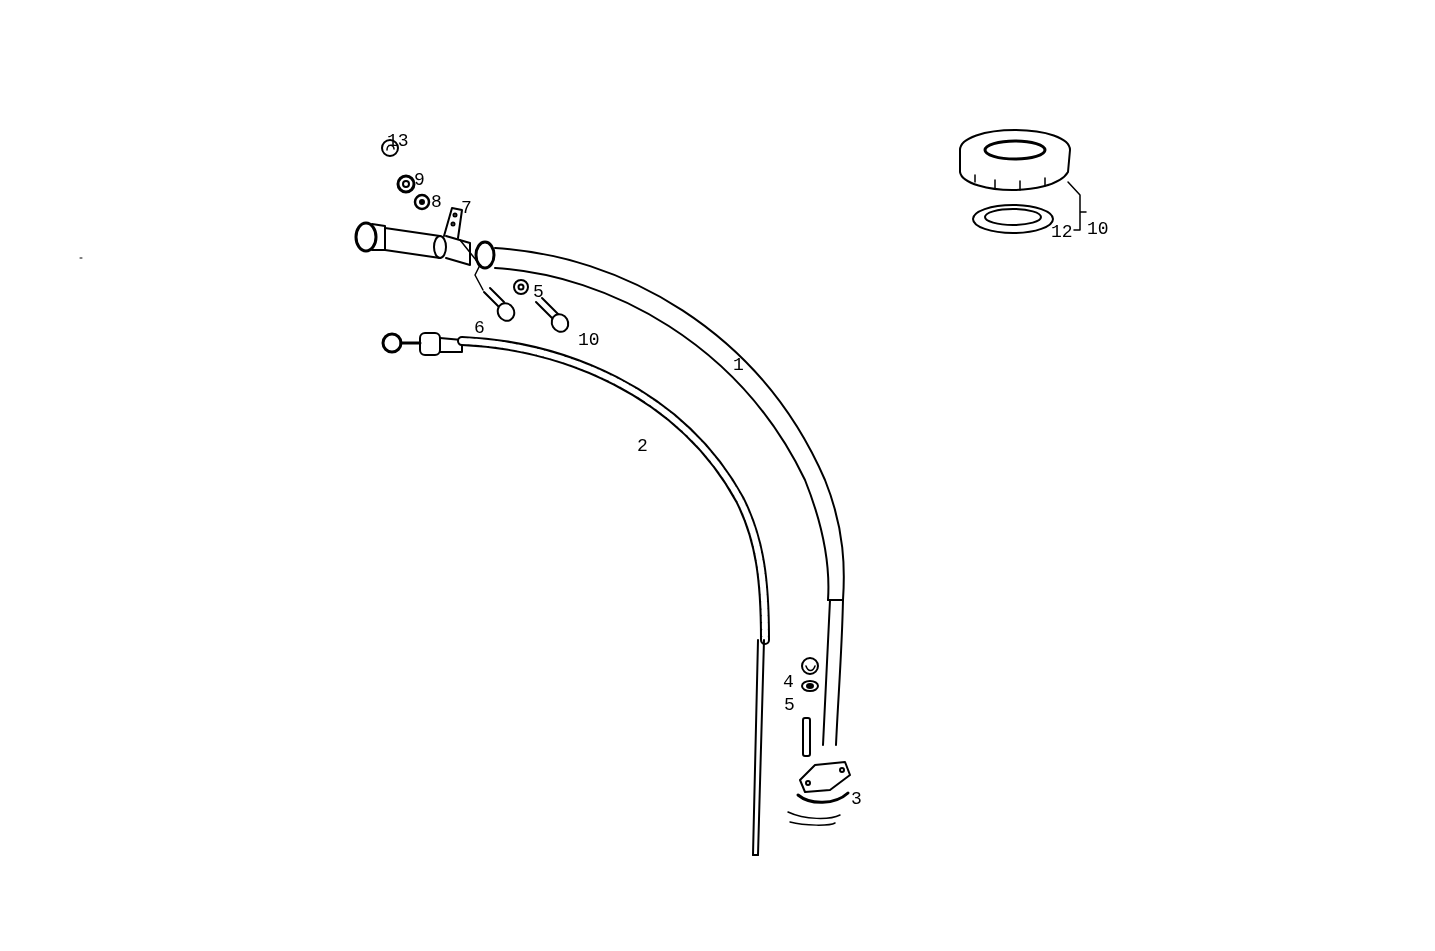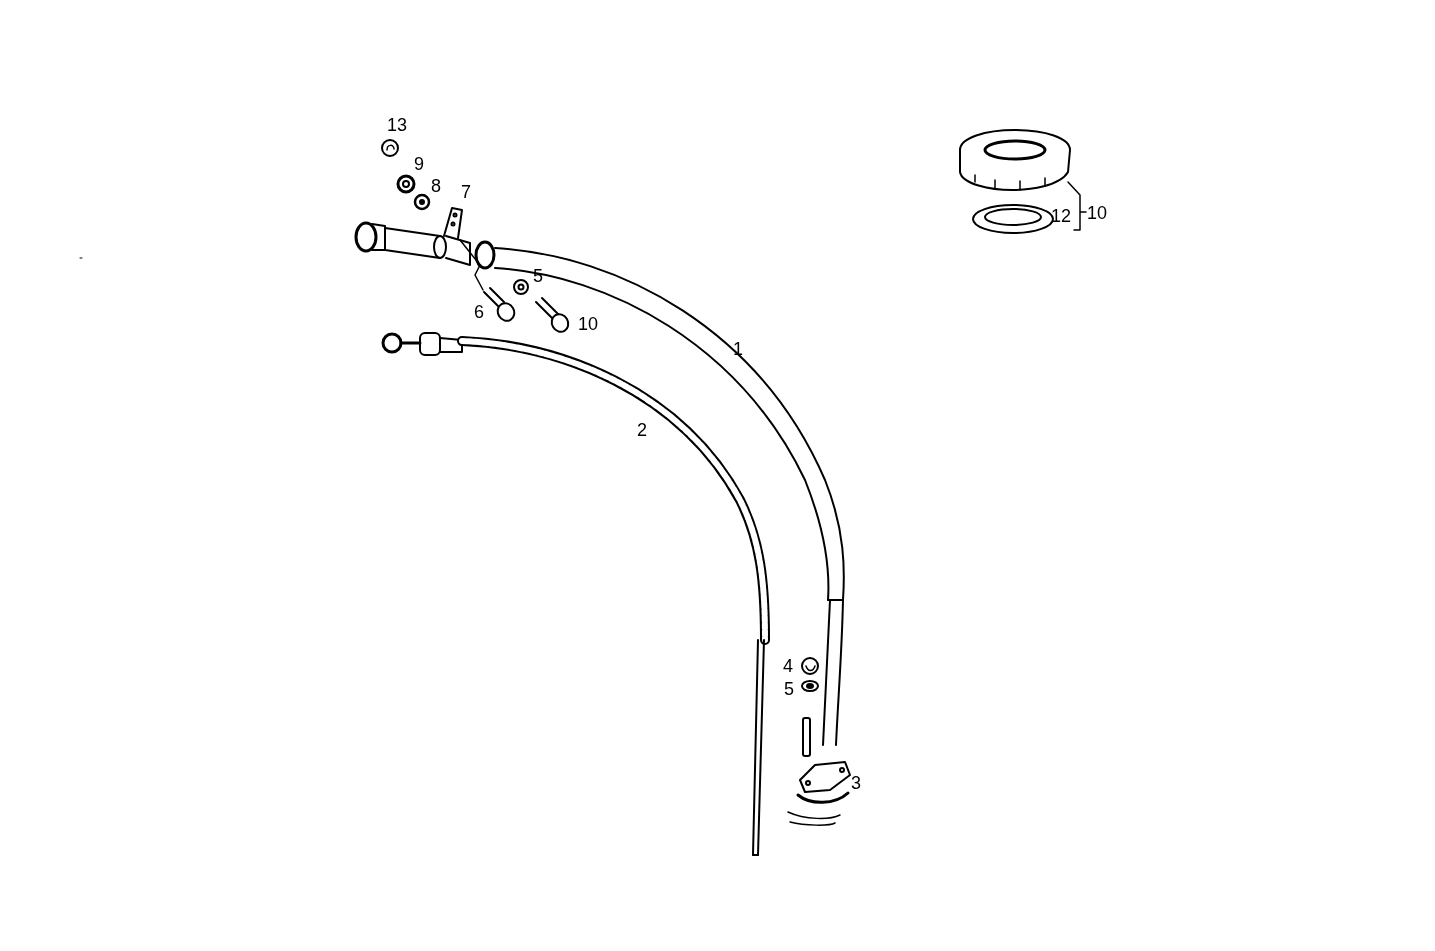--- a/index.html
+++ b/index.html
@@ -1,18 +1,18 @@
 <!DOCTYPE html>
 <html><head>
   <meta charset="utf-8">
   <style>
     html, body { margin: 0; padding: 0; background: #ffffff; }
     body { width: 1435px; height: 951px; position: relative; overflow: hidden; font-family: "Liberation Sans", sans-serif; }
     #diagram { position: absolute; left: 0; top: 0; width: 1435px; height: 951px; }
-    .callout { position: absolute; font-family: Liberation Sans, sans-serif; font-size: 18px; color: #000; line-height: 1; }
+    .callout { position: absolute; font-family: Liberation Mono, monospace; font-size: 18px; color: #000; line-height: 1; margin-top: 16px; }
     svg * { vector-effect: non-scaling-stroke; }
   </style>
 </head>
 <body>
 
 <div id="diagram">
   <svg width="1435" height="951" viewBox="0 0 1435 951" xmlns="http://www.w3.org/2000/svg" fill="none" stroke="#000" stroke-width="2" stroke-linecap="round" stroke-linejoin="round">
 
     <g>
       <path d="M495 248 C 620 255, 760 330, 825 480 C 845 530, 845 570, 843 600"></path>

